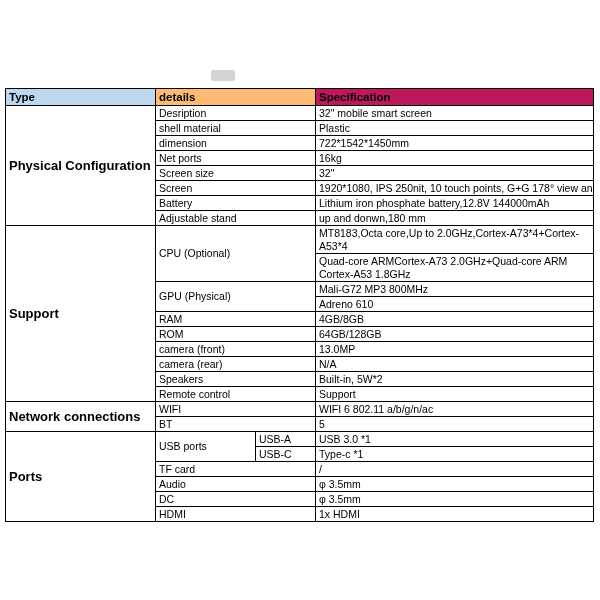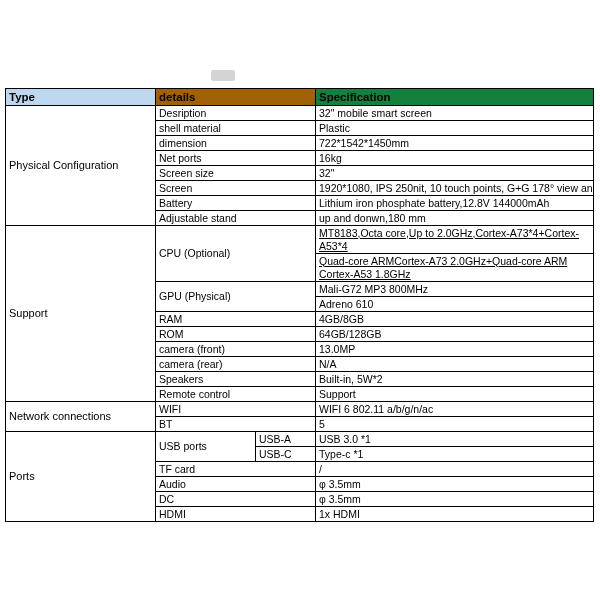--- a/index.html
+++ b/index.html
@@ -43,46 +43,46 @@
     height: 15px;
   }
   table.spec th {
     font-weight: bold;
     font-size: 11.5px;
     height: 17px;
   }
   table.spec td.wrap {
     white-space: normal;
     height: 28px;
-    text-decoration: underline;
   }
   table.spec td.section {
     vertical-align: middle;
-    font-size: 11px;
+    font-size: 13px;
+    font-weight: bold;
   }
 </style>
 </head>
 <body>
 
 <div class="page">
   <div class="smudge"></div>
 
   <table class="spec">
     <colgroup>
       <col style="width:150px">
       <col style="width:100px">
       <col style="width:60px">
       <col style="width:278px">
     </colgroup>
 
     <tbody>
         <tr>
       <th style="background: rgb(189, 215, 238);">Type</th>
-      <th colspan="2" style="background: #a16207;">details</th>
-      <th style="background: #15803d;">Specification</th>
+      <th colspan="2" style="background: #fdba74;">details</th>
+      <th style="background: #be185d;">Specification</th>
     </tr>
 
     <tr>
       <td rowspan="8" class="section">Physical Configuration</td>
       <td colspan="2">Desription</td>
       <td>32" mobile smart screen</td>
     </tr>
     <tr>
       <td colspan="2">shell material</td>
       <td>Plastic</td>

